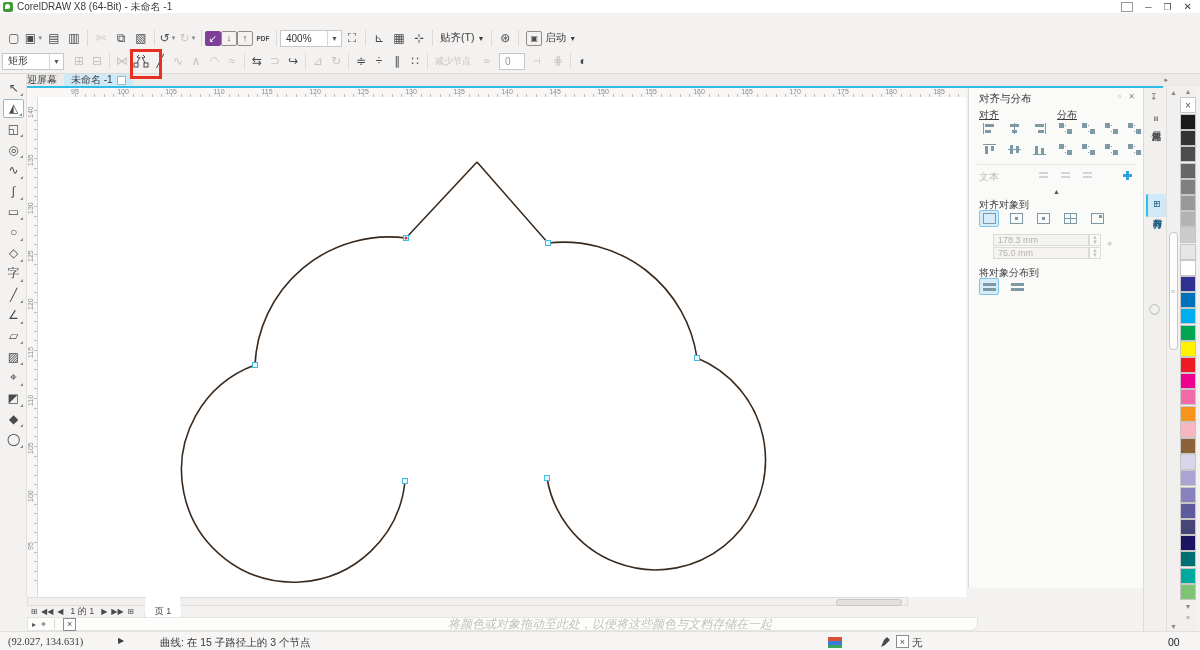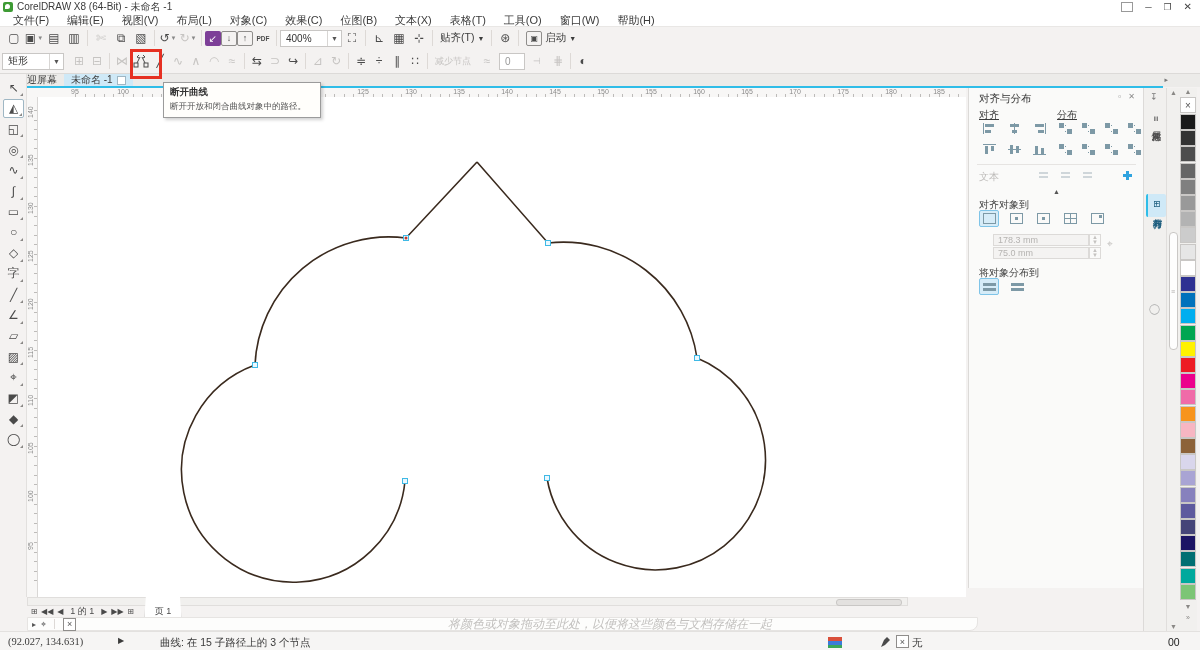--- a/index.html
+++ b/index.html
@@ -102,34 +102,20 @@
     <span class="appicon"></span>
     <span>CorelDRAW X8 (64-Bit) - 未命名 -1</span>
     <span class="winbtns">
       <span style="border:1px solid #999;width:10px;height:8px;display:inline-block;"></span>
       <span>─</span>
       <span>❐</span>
       <span style="font-size:10px;">✕</span>
     </span>
   </div>
 
-  <div class="menubar abs" id="menubar">
-      <div class="menu-item">文件(F)</div>
-      <div class="menu-item">编辑(E)</div>
-      <div class="menu-item">视图(V)</div>
-      <div class="menu-item">布局(L)</div>
-      <div class="menu-item">对象(C)</div>
-      <div class="menu-item">效果(C)</div>
-      <div class="menu-item">位图(B)</div>
-      <div class="menu-item">文本(X)</div>
-      <div class="menu-item">表格(T)</div>
-      <div class="menu-item">工具(O)</div>
-      <div class="menu-item">窗口(W)</div>
-      <div class="menu-item">帮助(H)</div>
-    </div>
 
   <div class="toolbar abs" id="toolbar">
       <span class="tb">▢</span>
       <span class="tb">▣<span style="font-size: 6px; color: rgb(136, 136, 136); margin-left: 1px;">▼</span></span>
       <span class="tb">▤</span>
       <span class="tb">▥</span>
       <span class="sep"></span>
       <span class="tb dis">✄</span>
       <span class="tb">⧉</span>
       <span class="tb">▧</span>
@@ -209,24 +195,20 @@
         </span>
         <span class="tb dis" style="font-size: 9px;">⊣</span>
       </span>
       <span class="tb small dis">⋕</span>
       <span class="sep"></span>
       <span class="tb small">◐</span>
     </div>
 
   <div class="redbox abs"></div>
 
-  <div class="tooltip abs">
-    <div class="tt1">断开曲线</div>
-    <div class="tt2">断开开放和闭合曲线对象中的路径。</div>
-  </div>
 
   <div class="tabrow abs">
     <div class="tab" style="left:0;">
       <span style="font-size:10px;color:#5a3b2e;">⌂</span>
       <span>欢迎屏幕</span>
     </div>
     <div class="tab" style="left:64px;background:#cfe9f7;">
       <span>未命名 -1</span>
       <span style="width:7px;height:7px;border:1px solid #9fb7c4;background:#fff;display:inline-block;"></span>
     </div>

